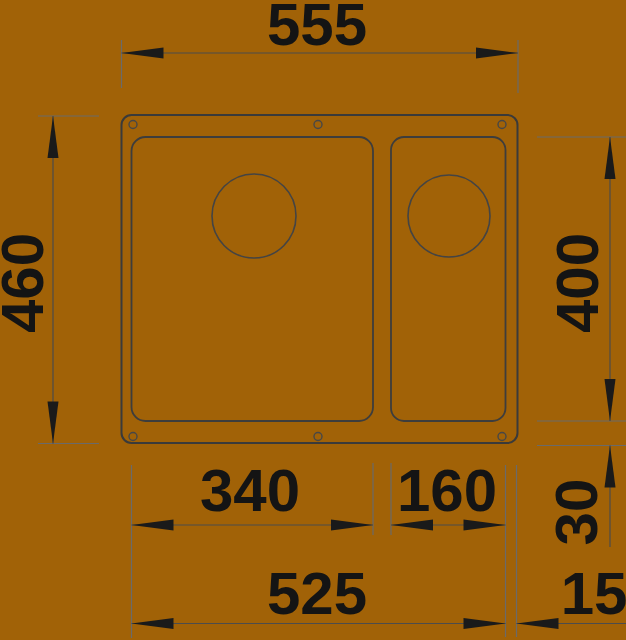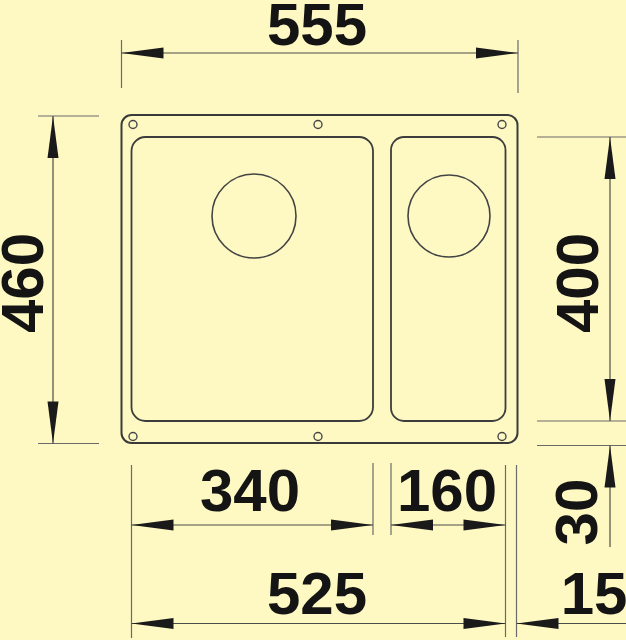--- a/index.html
+++ b/index.html
@@ -4,21 +4,21 @@
 <style>
   html, body {
     margin: 0;
     padding: 0;
     background: #ffffff;
   }
   .stage {
     position: relative;
     width: 626px;
     height: 640px;
-    background: #fef9c3;
+    background: #a16207;
     overflow: hidden;
     font-family: "Liberation Sans", sans-serif;
     text-align: center;
   }
   svg { display: block; }
   .outline   { fill: none; stroke: #3a3a3a; stroke-width: 2;   }
   .bowl      { fill: none; stroke: #3d3d3d; stroke-width: 1.8; }
   .drain     { fill: none; stroke: #444444; stroke-width: 1.6; }
   .hole      { fill: none; stroke: #474747; stroke-width: 1.4; }
   .extline   { stroke: #6a6a6a; stroke-width: 1.2; fill: none; }

